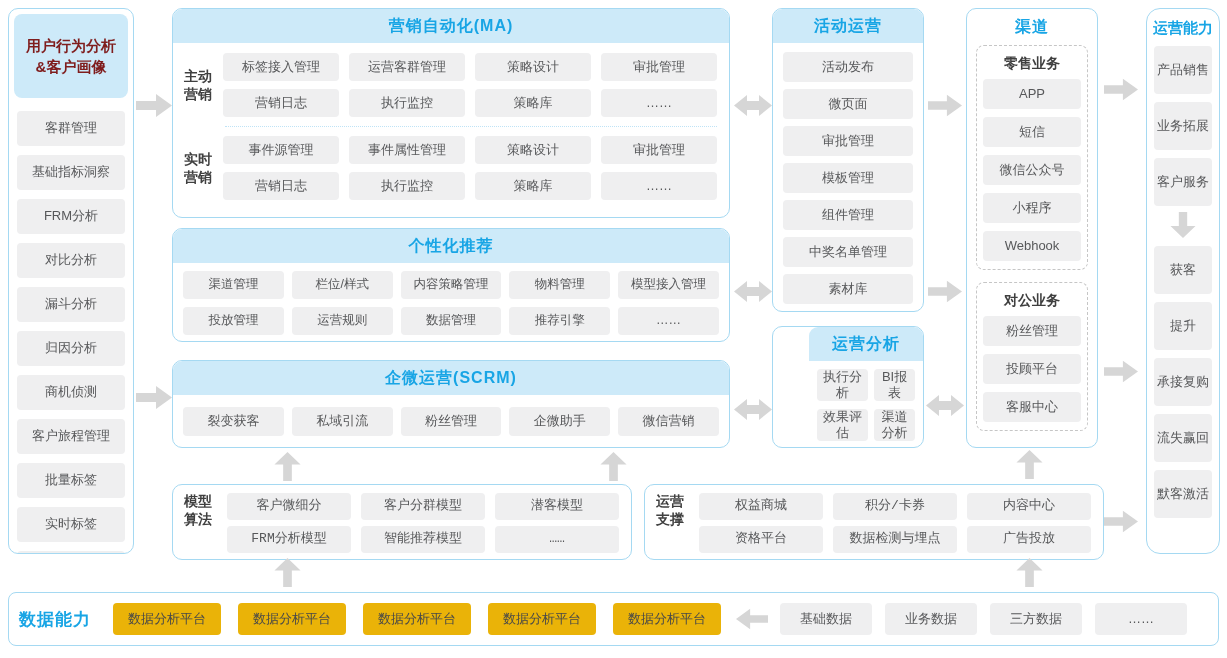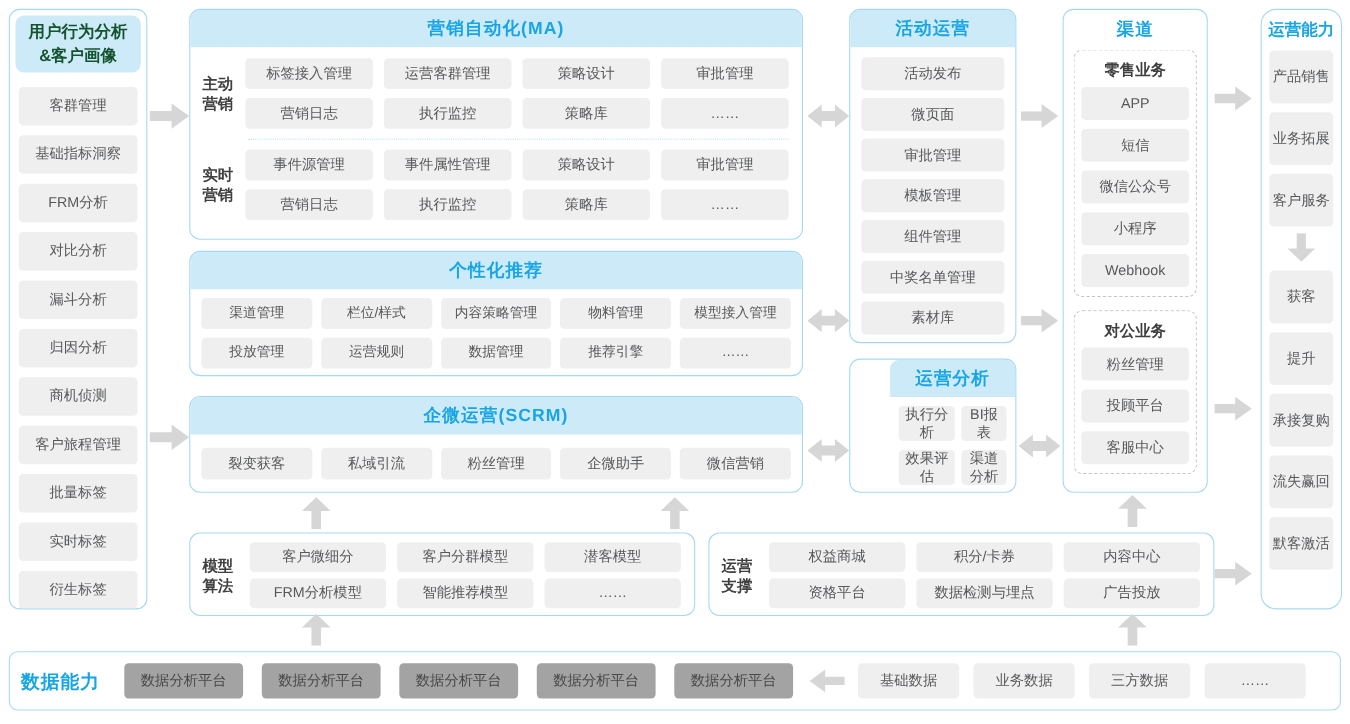--- a/index.html
+++ b/index.html
@@ -19,34 +19,34 @@
     height:34px;background:#cdeaf9;border-radius:9px 9px 0 0;
     display:flex;align-items:center;justify-content:center;
     color:#18a5e5;font-weight:bold;font-size:16px;letter-spacing:1px;
   }
   .chip{
     background:#efeff0;border-radius:4px;color:#57585a;font-size:13px;
     display:flex;align-items:center;justify-content:center;
     text-align:center;line-height:1.25;box-sizing:border-box;padding:2px 3px;
   }
   .blue-chip{
-    background:#a3a3a3;border-radius:4px;color:#474849;font-size:13px;
+    background:#eab308;border-radius:4px;color:#474849;font-size:13px;
     display:flex;align-items:center;justify-content:center;box-sizing:border-box;
   }
   .group-label{
     width:34px;flex:0 0 34px;color:#404040;font-weight:bold;font-size:14px;
     line-height:1.3;display:flex;align-items:center;justify-content:center;
     text-align:center;
   }
   
   .left-panel{left:8px;top:8px;width:126px;height:546px;}
   .left-header{
     margin:5px;background:#cdeaf9;border-radius:8px;
-    color:#14532d;font-weight:bold;font-size:15px;line-height:1.4;
-    text-align:center;padding:5px 0;
+    color:#7f1d1d;font-weight:bold;font-size:15px;line-height:1.4;
+    text-align:center;padding:21px 0;
   }
   .vlist{display:flex;flex-direction:column;gap:9px;padding:8px 8px 0 8px;}
   .vlist .chip{height:35px;flex:0 0 35px;}
   
   .ma-panel{left:172px;top:8px;width:558px;height:210px;}
   .ma-body{padding:10px 12px 0 8px;}
   .ma-group{display:flex;align-items:center;gap:8px;}
   .grid4{flex:1;display:grid;grid-template-columns:repeat(4,1fr);gap:8px 10px;}
   .grid4 .chip{height:28px;}
   .dotted-divider{border-top:1px dotted #bfe3f6;margin:9px 0 9px 44px;}
@@ -54,21 +54,21 @@
   .reco-panel{left:172px;top:228px;width:558px;height:114px;}
   .grid5{display:grid;grid-template-columns:repeat(5,1fr);gap:8px 8px;padding:8px 10px 0 10px;}
   .grid5 .chip{height:28px;font-size:12.5px;}
   
   .scrm-panel{left:172px;top:360px;width:558px;height:88px;}
   .grid5b{display:grid;grid-template-columns:repeat(5,1fr);gap:8px;padding:12px 10px 0 10px;}
   .grid5b .chip{height:29px;}
   
   .model-panel{left:172px;top:484px;width:460px;height:76px;}
   .support-panel{left:644px;top:484px;width:460px;height:76px;}
-  .half-body{display:flex;align-items:center;gap:12px;padding:8px 12px 0 8px;}
+  .half-body{display:flex;align-items:flex-start;gap:12px;padding:8px 12px 0 8px;font-family:Liberation Mono, monospace;}
   .grid3{flex:1;display:grid;grid-template-columns:repeat(3,1fr);gap:6px 10px;}
   .grid3 .chip{height:27px;}
   
   .campaign-panel{left:772px;top:8px;width:152px;height:304px;}
   .campaign-panel .vlist{padding:9px 10px 0 10px;gap:7px;}
   .campaign-panel .chip{height:30px;flex:0 0 30px;}
   
   .analysis-panel{left:772px;top:326px;width:152px;height:122px;padding-left:36px;}
   .grid2{display:grid;grid-template-columns:1.25fr 1fr;gap:8px 6px;padding:8px 8px 0 8px;}
   .grid2 .chip{height:32px;font-size:13px;}

